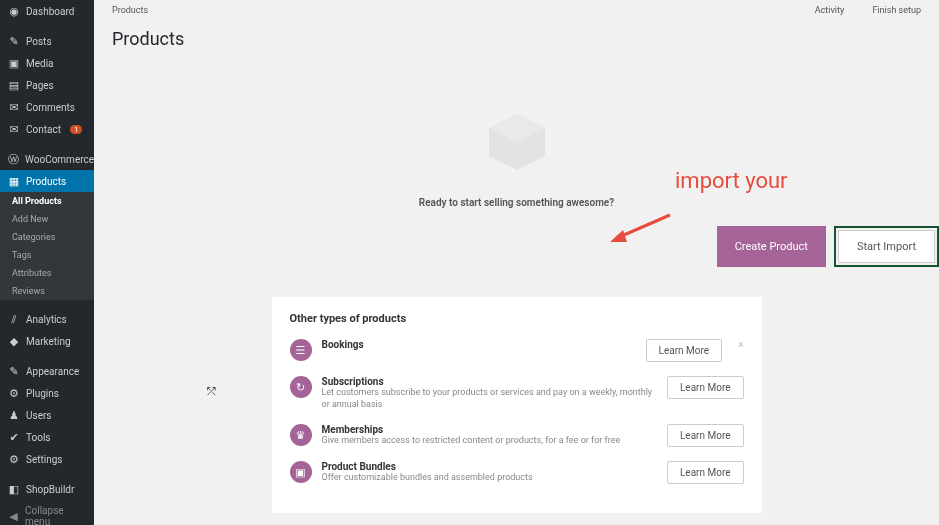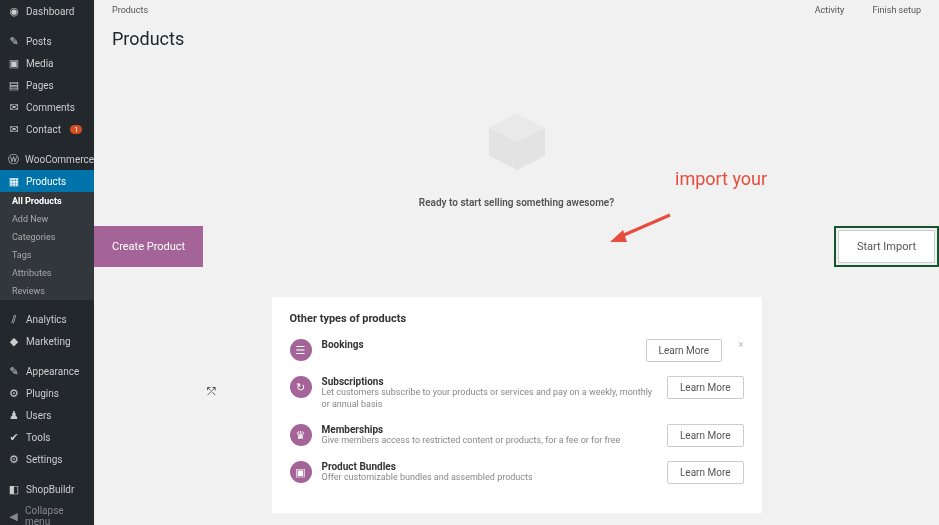--- a/index.html
+++ b/index.html
@@ -10,26 +10,26 @@
 .sb-sub{background:#32373c;padding:4px 8px 4px 12px;color:#aaa;font-size:9px;cursor:pointer}
 .sb-sub.current{color:#fff;font-weight:700}
 .ic{width:12px;height:12px;display:inline-flex;align-items:center;justify-content:center;font-size:11px}
 .badge{background:#d54e21;color:#fff;border-radius:8px;padding:0 4px;font-size:8px;margin-left:3px}
 .content{position:absolute;left:94px;top:0;right:0;bottom:0;background:#f1f1f1}
 .topbar{height:20px;display:flex;justify-content:space-between;padding:0 18px;font-size:9px;color:#555;align-items:center}
 .title{font-size:18px;color:#23282d;padding:8px 18px;font-weight:400}
 .hero{text-align:center;padding-top:50px}
 .box-ic{width:70px;height:70px;margin:0 auto 20px;opacity:.35}
 .headline{font-size:10px;color:#555;font-weight:600;margin-bottom:18px}
-.btns{display:flex;justify-content:space-between;gap:0}
+.btns{display:flex;justify-content:flex-end;gap:8px}
 .btn{padding:9px 18px;font-size:11px;cursor:pointer;border:none}
 .btn-primary{background:#a46497;color:#fff}
 .btn-sec{background:#fff;color:#555;border:1px solid #ccc}
 .hl-box{border:2px solid #14532d;padding:2px;display:inline-block}
-.annot{position:absolute;color:#e74c3c;font-size:18px;font-family:Arial}
+.annot{position:absolute;color:#e74c3c;font-size:22px;font-family:Arial}
 .arrow{position:absolute}
 .panel{background:#fff;max-width:490px;margin:30px auto 0;padding:15px 18px;font-size:11px}
 .panel h3{font-size:11px;font-weight:700;color:#333;margin-bottom:14px}
 .prow{display:flex;align-items:flex-start;gap:10px;margin-bottom:14px;position:relative}
 .pic{width:22px;height:22px;background:#a46497;border-radius:50%;flex-shrink:0;display:flex;align-items:center;justify-content:center;color:#fff;font-size:11px}
 .pinfo{flex:1}
 .pinfo .pt{font-weight:700;color:#333;font-size:10px}
 .pinfo .pd{color:#888;font-size:9px;line-height:1.3}
 .learn{border:1px solid #ccc;background:#fff;color:#555;font-size:10px;padding:5px 12px;cursor:pointer;border-radius:2px}
 .close-x{color:#bbb;font-size:10px;margin-left:6px;cursor:pointer}

